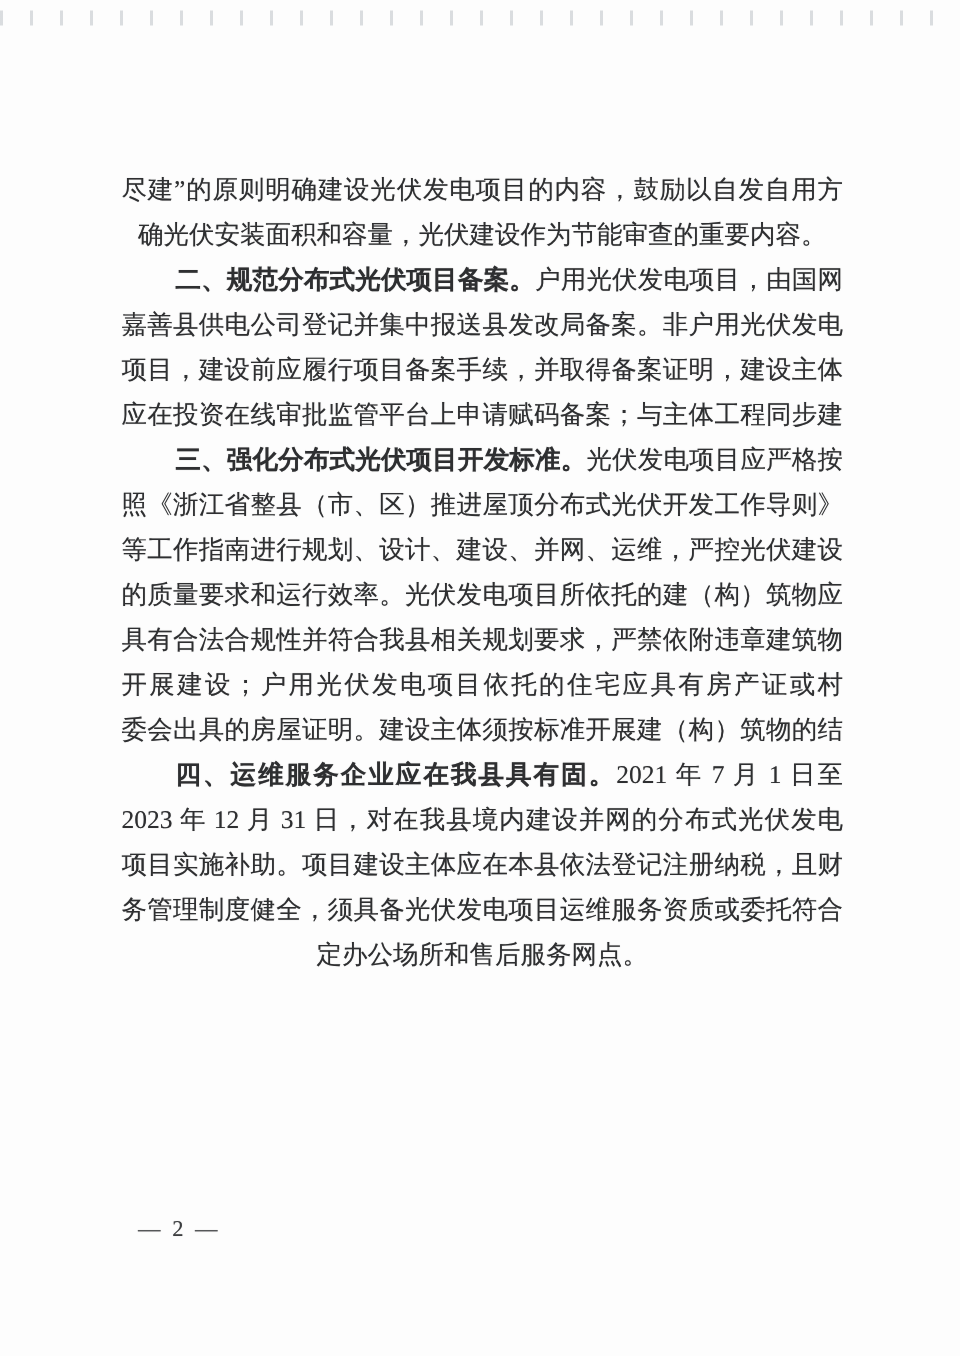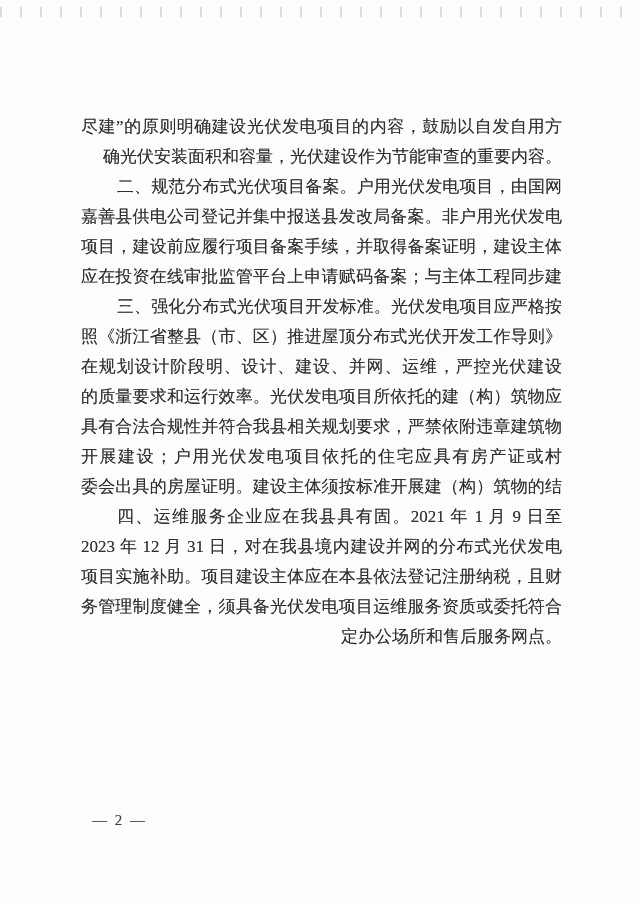--- a/index.html
+++ b/index.html
@@ -17,29 +17,29 @@
       rgba(175,181,187,0.45) 0 2px, rgba(255,255,255,0) 2px 20px);
   }
   .content{
     position:absolute;left:81px;top:112px;width:481px;
     color:#2e2f31;
     text-shadow:0 0 0.5px rgba(70,70,70,0.55);
   }
   .line{
     height:30px;line-height:30px;font-size:17px;
     overflow:hidden;
-    text-align:right;
+    text-align:center;
   }
   .line.j{
     text-align:justify;
     text-align-last:justify;
     text-justify:inter-character;
   }
   .line.ind{padding-left:36px;}
-  .hd{font-weight:normal;margin-top:44px;}
+  .hd{font-weight:bold;margin-top:44px;}
   .footer{
     position:absolute;left:92px;top:806px;
     height:28px;line-height:28px;
     font-size:15px;letter-spacing:2px;
     color:#3c3e40;
     text-shadow:0 0 0.5px rgba(70,70,70,0.5);
   }
 </style>
 </head>
 <body>
@@ -53,27 +53,27 @@
     <div class="line j"><span>尽建”的原则明确建设光伏发电项目的内容，鼓励以自发自用方</span></div>
     <div class="line"><span>确光伏安装面积和容量，光伏建设作为节能审查的重要内容。</span></div>
 
     <div class="line j ind"><span class="hd">二、规范分布式光伏项目备案。</span><span>户用光伏发电项目，由国网</span></div>
     <div class="line j"><span>嘉善县供电公司登记并集中报送县发改局备案。非户用光伏发电</span></div>
     <div class="line j"><span>项目，建设前应履行项目备案手续，并取得备案证明，建设主体</span></div>
     <div class="line j"><span>应在投资在线审批监管平台上申请赋码备案；与主体工程同步建</span></div>
 
     <div class="line j ind"><span class="hd">三、强化分布式光伏项目开发标准。</span><span>光伏发电项目应严格按</span></div>
     <div class="line j"><span>照《浙江省整县（市、区）推进屋顶分布式光伏开发工作导则》</span></div>
-    <div class="line j"><span>在规划设计阶段明、设计、建设、并网、运维，严控光伏建设</span></div>
+    <div class="line j"><span>等工作指南进行规划、设计、建设、并网、运维，严控光伏建设</span></div>
     <div class="line j"><span>的质量要求和运行效率。光伏发电项目所依托的建（构）筑物应</span></div>
     <div class="line j"><span>具有合法合规性并符合我县相关规划要求，严禁依附违章建筑物</span></div>
     <div class="line j"><span>开展建设；户用光伏发电项目依托的住宅应具有房产证或村（居）</span></div>
     <div class="line j"><span>委会出具的房屋证明。建设主体须按标准开展建（构）筑物的结</span></div>
 
-    <div class="line j ind"><span class="hd">四、运维服务企业应在我县具有固。</span><span>2021 年 1 月 9 日至</span></div>
+    <div class="line j ind"><span class="hd">四、运维服务企业应在我县具有固。</span><span>2021 年 7 月 1 日至</span></div>
     <div class="line j"><span>2023 年 12 月 31 日，对在我县境内建设并网的分布式光伏发电</span></div>
     <div class="line j"><span>项目实施补助。项目建设主体应在本县依法登记注册纳税，且财</span></div>
     <div class="line j"><span>务管理制度健全，须具备光伏发电项目运维服务资质或委托符合</span></div>
     <div class="line"><span>定办公场所和售后服务网点。</span></div>
 
   </main>
 
   <div class="footer">— 2 —</div>
 
 </div>

